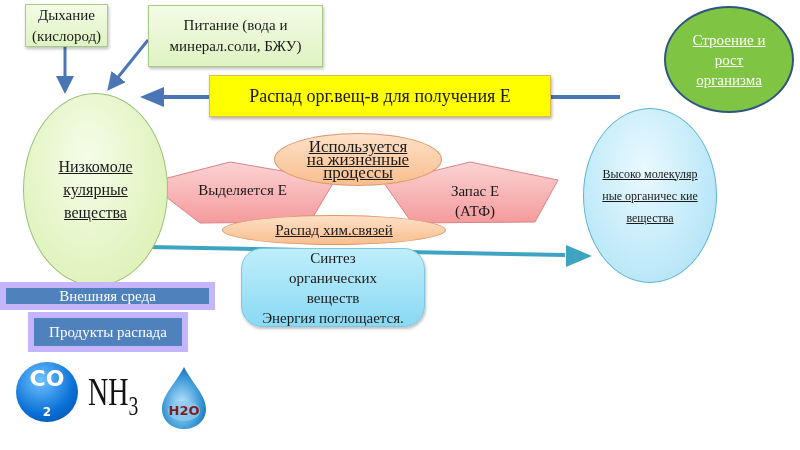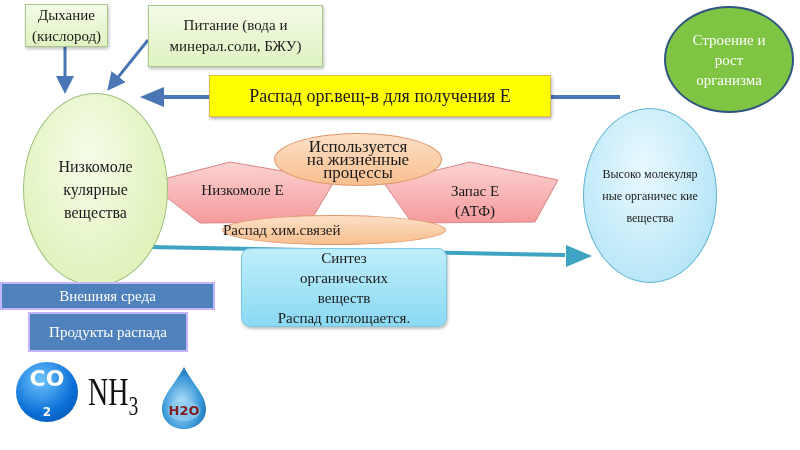--- a/index.html
+++ b/index.html
@@ -6,29 +6,29 @@
   body { width: 800px; height: 450px; position: relative; background: #ffffff; overflow: hidden;
          font-family: "Liberation Serif", "DejaVu Serif", serif; color: #1a1a1a; }
   .abs { position: absolute; box-sizing: border-box; }
   svg.conn { position: absolute; left: 0; top: 0; width: 800px; height: 450px; pointer-events: none; }
   .box-green { background: linear-gradient(#f3fbe6, #dff3c2); border: 1px solid #a8c98a;
                box-shadow: 1px 2px 3px rgba(0,0,0,0.25); text-align: center; font-size: 15px; line-height: 21px;
                display: flex; align-items: center; justify-content: center; }
   .yellow { background: #ffff00; border: 1px solid #e2b94a; border-radius: 0;
             box-shadow: 1px 2px 3px rgba(0,0,0,0.3); display: flex; align-items: center; justify-content: center;
             font-size: 18px; }
-  .ellipse { border-radius: 50%; display: flex; align-items: center; justify-content: flex-start; text-align: center; }
+  .ellipse { border-radius: 50%; display: flex; align-items: center; justify-content: center; text-align: center; text-decoration: underline; }
   .e-left { background: radial-gradient(ellipse at 45% 35%, #f6fce9, #e0f3bd 70%); border: 1px solid #9cc07a; font-size: 16px; line-height: 23px; }
   .e-right { background: radial-gradient(ellipse at 45% 35%, #e9f9ff, #b7e6f7 75%); border: 1px solid #5fb3d3; font-size: 12px; line-height: 22px; }
   .e-green { background: #7fc443; border: 2px solid #2f5580; color: #ffffff; font-size: 15px; line-height: 20px; }
   .e-orange { background: linear-gradient(#fde0c7, #f8bf8e); border: 1px solid #e0966a; }
   .blue-box { background: linear-gradient(#bfeefb, #8ad9f3); border: 1px solid #7fc6e0; border-radius: 9px;
               box-shadow: 1px 2px 3px rgba(0,0,0,0.25); text-align: center; font-size: 15px; line-height: 20px;
               display: flex; align-items: center; justify-content: center; }
-  .dark-box { background: #4f81bd; border: 2px solid #c4b5fd; color: #ffffff; text-align: center;
+  .dark-box { background: #4f81bd; border: 6px solid #c4b5fd; color: #ffffff; text-align: center;
               display: flex; align-items: center; justify-content: center; font-size: 15px; line-height: 18px; }
   .pent-text { font-size: 15px; line-height: 20px; text-align: center; }
 </style>
 </head>
 <body>
 
 <svg class="conn" viewBox="0 0 800 450">
   <defs>
     <marker id="ah-dark" markerWidth="6" markerHeight="6" refX="4" refY="3" orient="auto" markerUnits="strokeWidth">
       <path d="M0,0 L6,3 L0,6 Z" fill="#4a76b5"></path>
@@ -75,33 +75,33 @@
 
 <div class="abs ellipse e-right" style="left:583px; top:108px; width:134px; height:175px; padding:0 14px;">
   <span>Высоко молекуляр ные органичес кие вещества</span>
 </div>
 
 <div class="abs ellipse e-orange" style="left:274px; top:133px; width:168px; height:53px; font-size:17px; line-height:13px; padding:0 28px;">
   <span>Используется на жизненные процессы</span>
 </div>
 
 <div class="abs pent-text" style="left:185px; top:180px; width:115px;">
-  <span>Низкомоле Е</span>
+  <span>Выделяется Е</span>
 </div>
 <div class="abs pent-text" style="left:430px; top:181px; width:90px;">
   <span>Запас Е (АТФ)</span>
 </div>
 
 <div class="abs ellipse e-orange" style="left:222px; top:215px; width:224px; height:30px; font-size:15px;">
   <span>Распад хим.связей</span>
 </div>
 
-<div class="abs blue-box" style="left:241px; top:248px; width:206px; height:79px; flex-direction:column;">
+<div class="abs blue-box" style="left:241px; top:248px; width:184px; height:79px; flex-direction:column;border-radius:21px;">
   <div style="padding:0 40px;">Синтез органических веществ</div>
-  <div>Распад поглощается.</div>
+  <div>Энергия поглощается.</div>
 </div>
 
 <div class="abs dark-box" style="left:0px; top:282px; width:215px; height:28px;">
   <span>Внешняя среда</span>
 </div>
 <div class="abs dark-box" style="left:28px; top:312px; width:160px; height:40px; padding:0 12px;">
   <span>Продукты распада</span>
 </div>
 
 <div class="abs" style="left:16px; top:362px; width:62px; height:60px; border-radius:50%;

